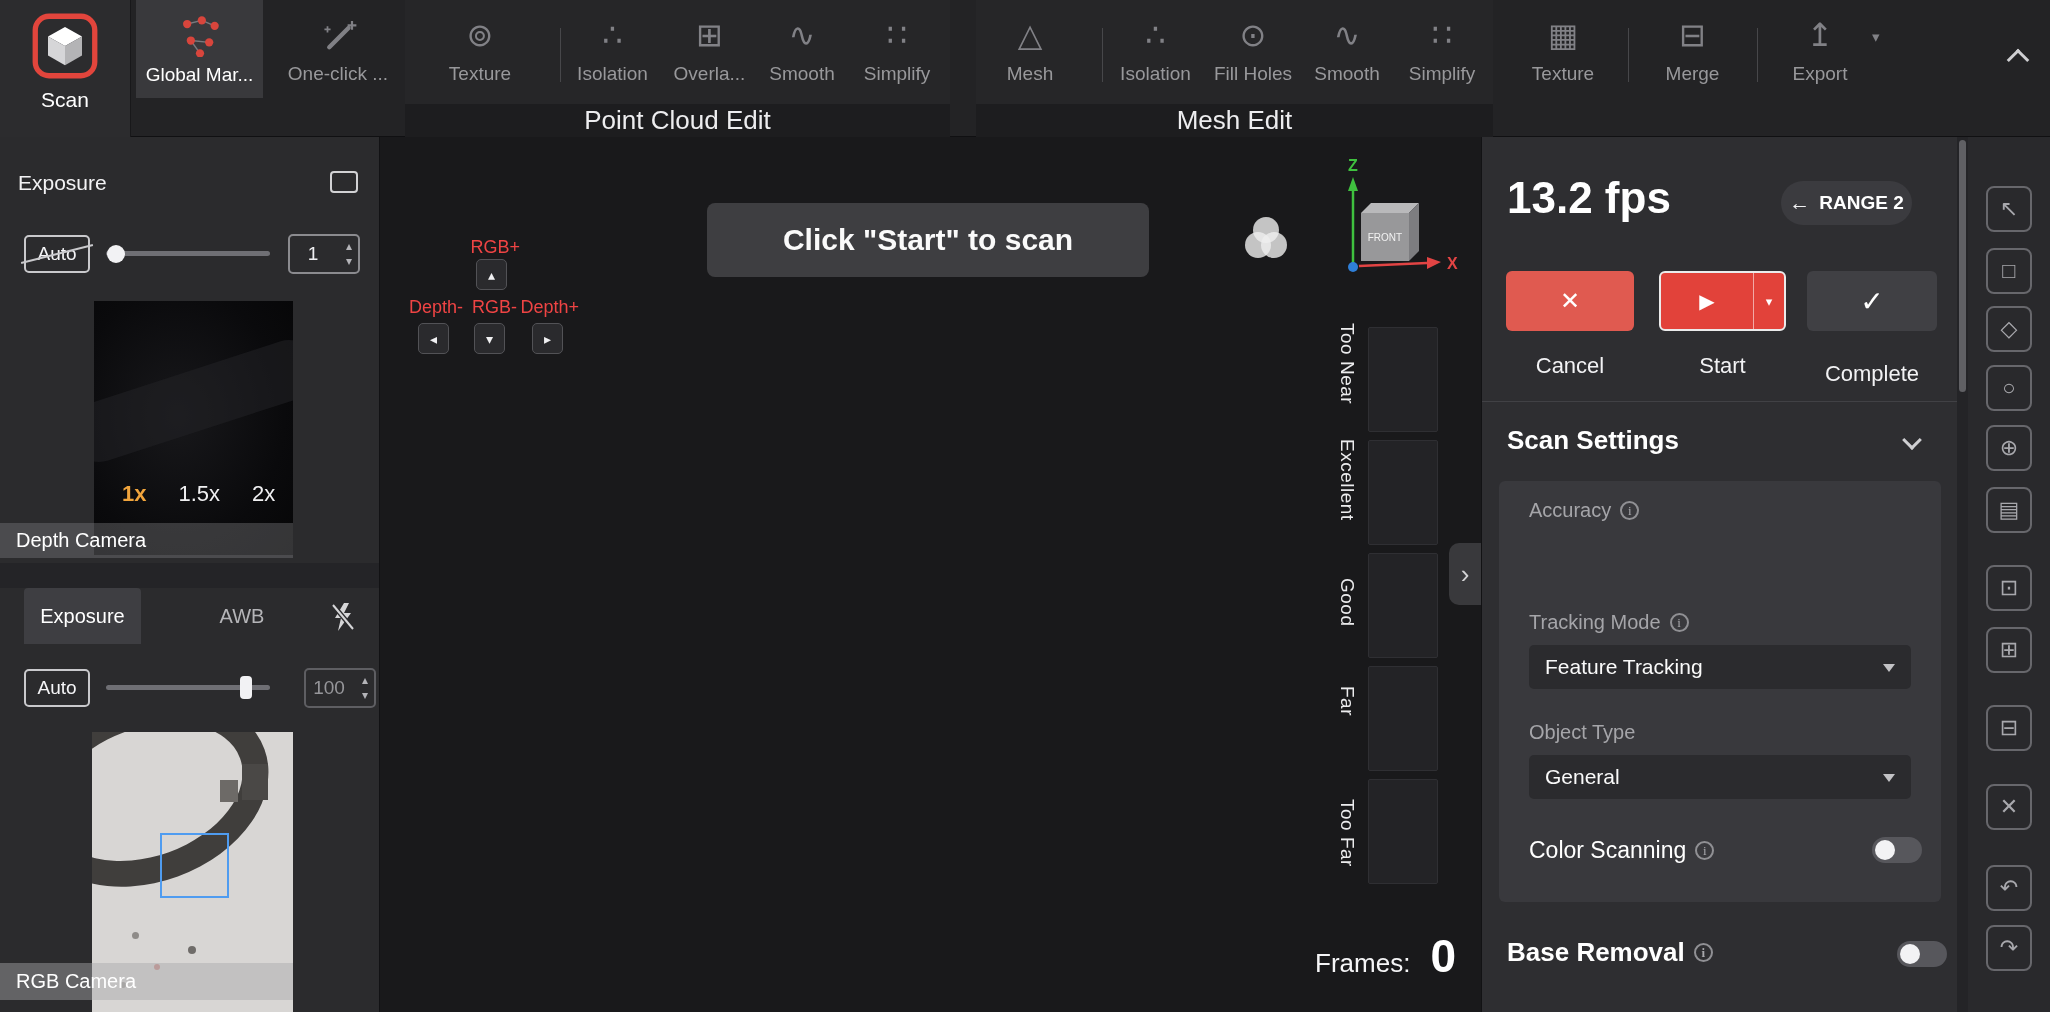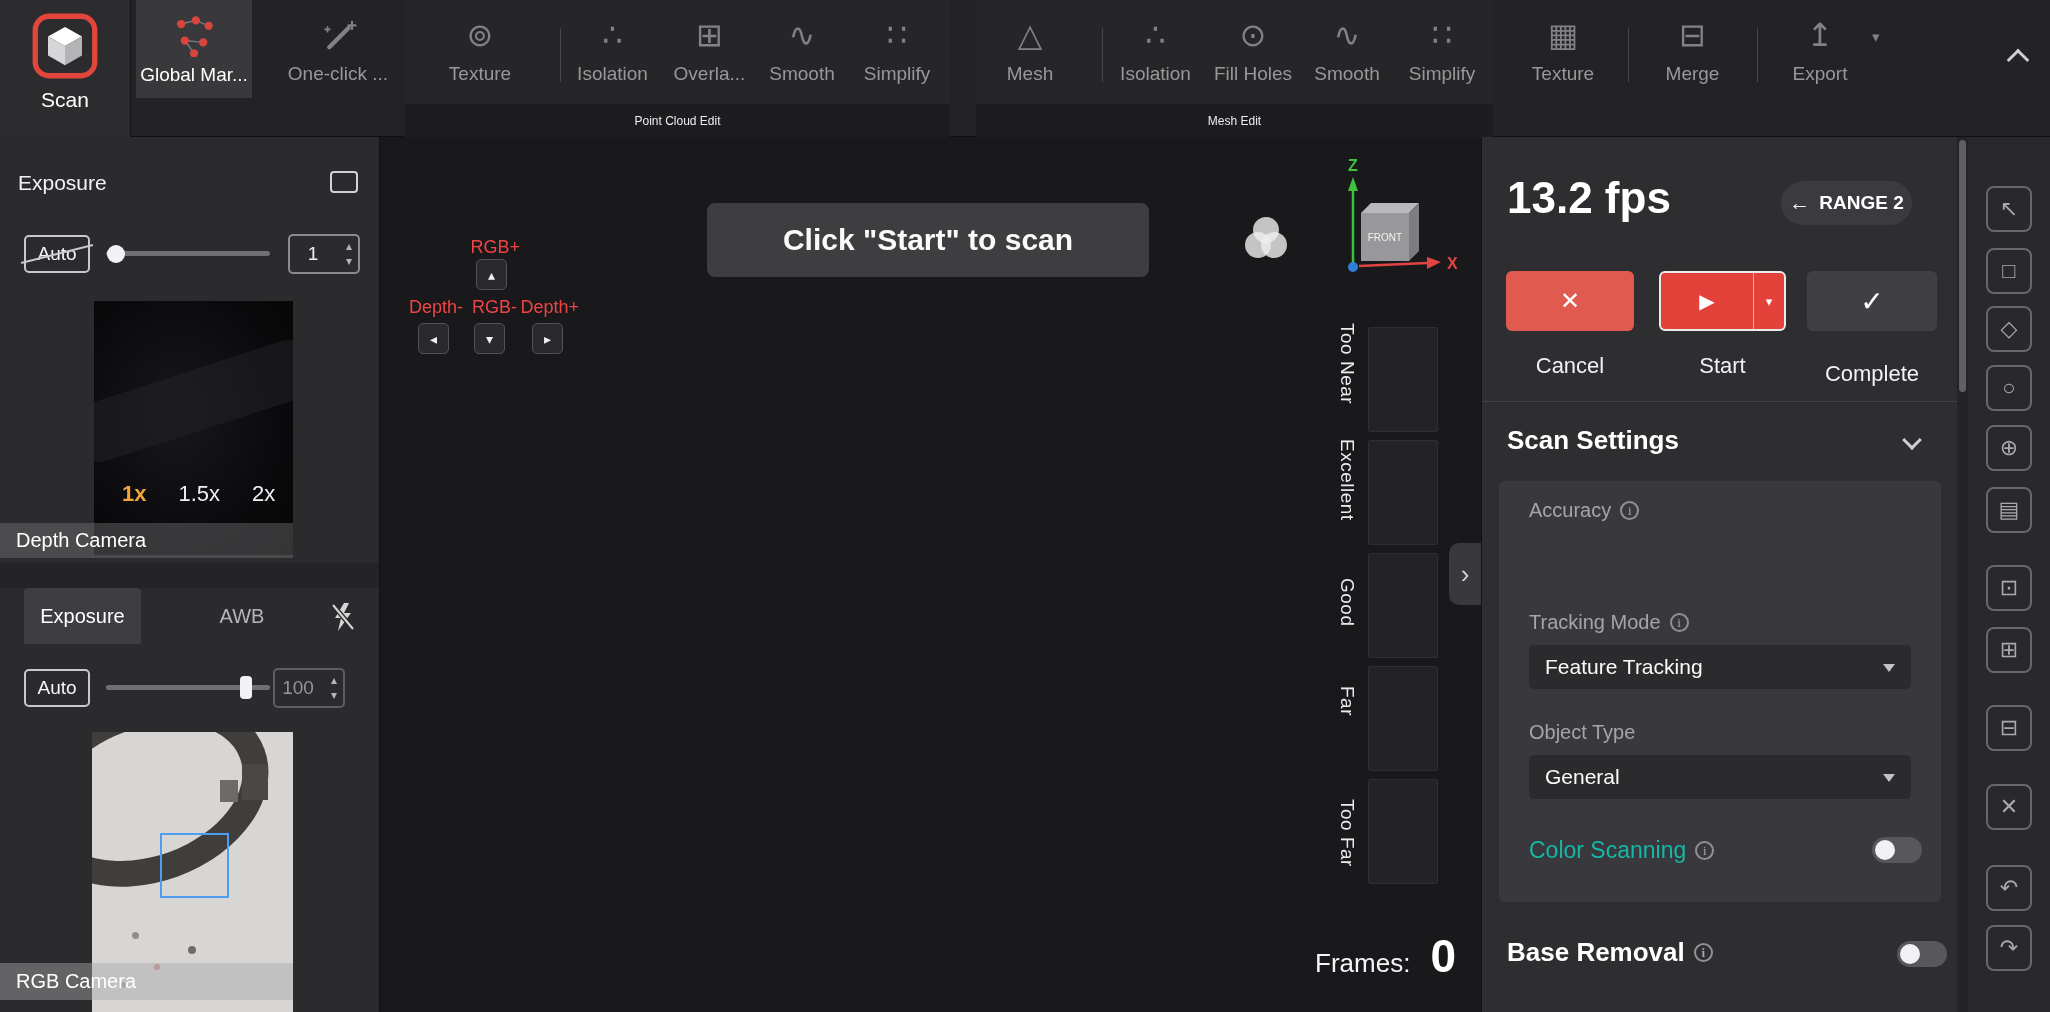--- a/index.html
+++ b/index.html
@@ -2,21 +2,21 @@
 <html><head>
 <meta charset="utf-8">
 <style>
   * { margin:0; padding:0; box-sizing:border-box; }
   body { background:#000; font-family:"Liberation Sans", sans-serif; }
   .app { position:relative; width:2050px; height:1012px; background:#1b1b1d; overflow:hidden; color:#e8e8e8; }
 
   
   .toolbar { position:absolute; left:0; top:0; width:2050px; height:137px; background:#232325; border-bottom:1px solid #101012; }
   .tb-group { position:absolute; top:0; height:137px; background:#262628; }
-  .tb-group-label { position:absolute; left:0; bottom:0; width:100%; height:33px; background:#1d1d1f; display:flex; align-items:center; justify-content:center; font-size:12px; color:#ededef; }
+  .tb-group-label { position:absolute; left:0; bottom:0; width:100%; height:33px; background:#1d1d1f; display:flex; align-items:center; justify-content:center; font-size:26px; color:#ededef; }
   .scan-tab { position:absolute; left:0; top:0; width:131px; height:137px; background:#2c2c2e; border-right:1px solid #18181a; display:flex; flex-direction:column; align-items:center; padding-top:12px; gap:8px; cursor:pointer; }
   .scan-lb { font-size:21px; color:#ffffff; }
   .tb-btn { position:absolute; top:0; height:98px; display:flex; flex-direction:column; align-items:center; justify-content:center; gap:7px; cursor:pointer; }
   .tb-btn .ic { font-size:32px; line-height:40px; height:42px; display:flex; align-items:center; justify-content:center; color:#818186; }
   .tb-btn .lb { font-size:19px; color:#98989b; white-space:nowrap; }
   .tb-btn.hl { background:#39393c; }
   .tb-btn.hl .lb { color:#ffffff; }
   .tb-sep { position:absolute; top:28px; height:54px; width:1px; background:#47474a; }
   .exp-chev { position:absolute; }
   .chev-up { width:16px; height:16px; border-left:3px solid #cfcfd2; border-top:3px solid #cfcfd2; transform:rotate(45deg); }
@@ -113,21 +113,21 @@
     <div class="scan-tab">
       <svg width="68" height="68" viewBox="0 0 64 64">
         <rect x="4" y="4" width="56" height="56" rx="13" fill="none" stroke="#e2453c" stroke-width="5"></rect>
         <polygon points="32,14 48,23 32,32 16,23" fill="#ffffff"></polygon>
         <polygon points="16,23 32,32 32,50 16,41" fill="#d6d6d8"></polygon>
         <polygon points="48,23 32,32 32,50 48,41" fill="#b4b4b6"></polygon>
       </svg>
       <div class="scan-lb">Scan</div>
     </div>
 
-    <div class="tb-btn hl" style="left:136px;width:116px;">
+    <div class="tb-btn hl" style="left:136px;width:127px;">
       <svg width="44" height="44" viewBox="0 0 48 48">
         <line x1="10" y1="12" x2="26" y2="8" stroke="#7a7a7e" stroke-width="1.5"></line>
         <line x1="26" y1="8" x2="40" y2="14" stroke="#7a7a7e" stroke-width="1.5"></line>
         <line x1="14" y1="30" x2="34" y2="32" stroke="#7a7a7e" stroke-width="1.5"></line>
         <line x1="14" y1="30" x2="24" y2="44" stroke="#7a7a7e" stroke-width="1.5"></line>
         <circle cx="10" cy="12" r="4.5" fill="#d8453c"></circle>
         <circle cx="26" cy="8" r="4.5" fill="#d8453c"></circle>
         <circle cx="40" cy="14" r="4.5" fill="#d8453c"></circle>
         <circle cx="14" cy="30" r="4.5" fill="#d8453c"></circle>
         <circle cx="34" cy="32" r="4.5" fill="#d8453c"></circle>
@@ -252,21 +252,21 @@
       <polygon points="14,1 5,16 11,16 8,29 21,11 14,11 19,1" fill="#d6d6d8"></polygon>
       <line x1="3" y1="3" x2="23" y2="27" stroke="#2b2b2d" stroke-width="5"></line>
       <line x1="3" y1="3" x2="23" y2="27" stroke="#d6d6d8" stroke-width="2"></line>
     </svg>
 
     <div class="auto-btn" style="left:24px;top:532px;">
       <span>Auto</span>
     </div>
     <div class="slider-track" style="left:106px;top:548px;width:164px;"></div>
     <div class="slider-bar" style="left:240px;top:539px;"></div>
-    <div class="stepper dim" style="left:273px;top:531px;">
+    <div class="stepper dim" style="left:304px;top:531px;">
       <div class="val">100</div>
       <div class="arrs">
           <span>▴</span>
           <span>▾</span>
         </div>
     </div>
 
     <div class="preview-rgb">
       <div class="rgb-ring"></div>
       <div class="rgb-box1"></div>
@@ -395,21 +395,21 @@
         <span>Feature Tracking</span>
       </div>
 
       <div class="f-lbl" style="top:240px;">
         <span>Object Type</span>
       </div>
       <div class="dd" style="top:274px;">
         <span>General</span>
       </div>
 
-      <div class="f-lbl wlabel" style="top:356px;color:#14b8a6;">
+      <div class="f-lbl wlabel" style="top:356px;color:#ffffff;">
         <span>Color Scanning</span>
         <span class="i-ic"></span>
       </div>
       <div class="tog" style="left:373px;top:356px;">
         <div class="knob"></div>
       </div>
     </div>
 
     <div class="blabel">
       <span>Base Removal</span>

